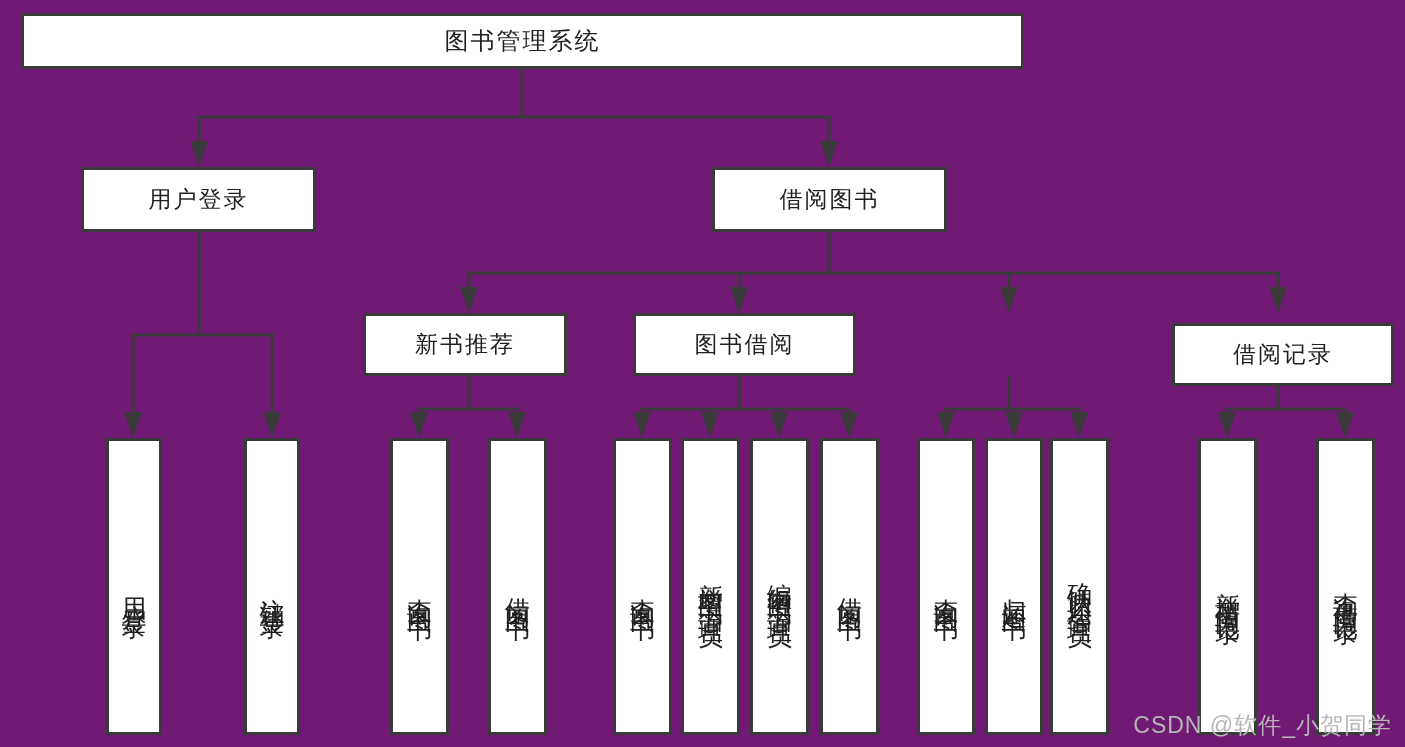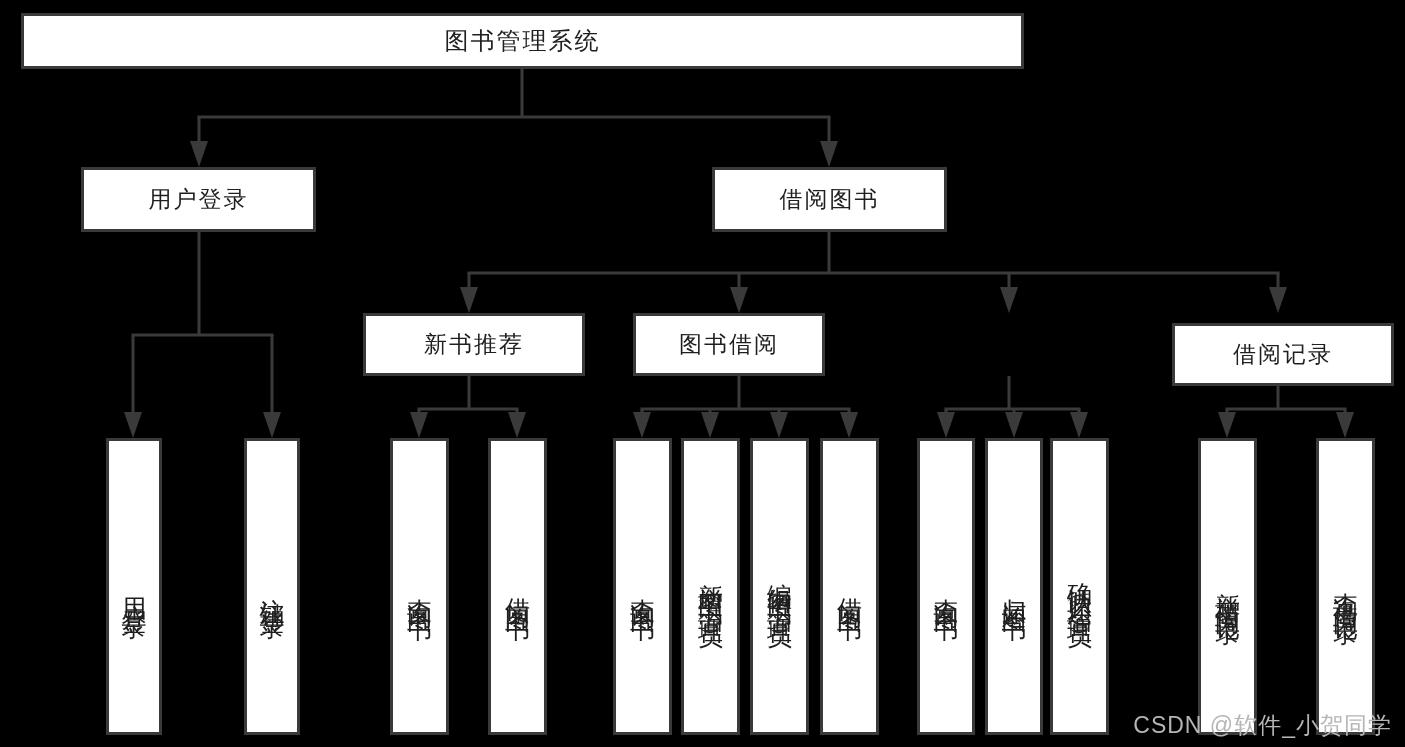--- a/index.html
+++ b/index.html
@@ -1,17 +1,17 @@
 <!DOCTYPE html>
 <html><head>
 <meta charset="utf-8">
 <style>
   html,body{margin:0;padding:0;background:#ffffff;}
   .canvas{
-    position:relative;width:1405px;height:747px;background:#000000;
+    position:relative;width:1405px;height:747px;background:#701a75;
     font-family:"Liberation Sans","DejaVu Sans",sans-serif;overflow:hidden;
   }
   #connector-svg{position:absolute;left:0;top:0;width:1405px;height:747px;}
   #nodes{position:absolute;left:0;top:0;width:100%;height:100%;}
   .box{
     position:absolute;background:#ffffff;border:3px solid #3a3a3a;box-sizing:border-box;
     display:flex;align-items:center;justify-content:center;color:#1f1f1f;
   }
   .box.h span{font-size:23px;letter-spacing:2px;white-space:nowrap;}
   .box.root span{font-size:24px;}
@@ -85,24 +85,24 @@
   <div id="nodes">
       <div class="box h root" style="left: 21px; top: 13px; width: 1003px; height: 56px; border-color: rgb(58, 58, 58); background: rgb(255, 255, 255);">
         <span style="color: rgb(31, 31, 31);">图书管理系统</span>
       </div>
       <div class="box h" style="left: 81px; top: 167px; width: 235px; height: 65px; border-color: rgb(58, 58, 58); background: rgb(255, 255, 255);">
         <span style="color: rgb(31, 31, 31);">用户登录</span>
       </div>
       <div class="box h" style="left: 712px; top: 167px; width: 235px; height: 65px; border-color: rgb(58, 58, 58); background: rgb(255, 255, 255);">
         <span style="color: rgb(31, 31, 31);">借阅图书</span>
       </div>
-      <div class="box h" style="left: 363px; top: 313px; width: 222px; height: 63px; border-color: rgb(58, 58, 58); background: rgb(255, 255, 255);">
+      <div class="box h" style="left: 363px; top: 313px; width: 204px; height: 63px; border-color: rgb(58, 58, 58); background: rgb(255, 255, 255);">
         <span style="color: rgb(31, 31, 31);">新书推荐</span>
       </div>
-      <div class="box h" style="left: 633px; top: 313px; width: 192px; height: 63px; border-color: rgb(58, 58, 58); background: rgb(255, 255, 255);">
+      <div class="box h" style="left: 633px; top: 313px; width: 223px; height: 63px; border-color: rgb(58, 58, 58); background: rgb(255, 255, 255);">
         <span style="color: rgb(31, 31, 31);">图书借阅</span>
       </div>
       <div class="box h" style="left: 1172px; top: 323px; width: 222px; height: 63px; border-color: rgb(58, 58, 58); background: rgb(255, 255, 255);">
         <span style="color: rgb(31, 31, 31);">借阅记录</span>
       </div>
       <div class="box v" style="left: 106px; top: 438px; width: 56px; height: 297px; border-color: rgb(58, 58, 58); background: rgb(255, 255, 255);">
         <span style="color: rgb(31, 31, 31);">用户登录</span>
       </div>
       <div class="box v" style="left: 244px; top: 438px; width: 56px; height: 297px; border-color: rgb(58, 58, 58); background: rgb(255, 255, 255);">
         <span style="color: rgb(31, 31, 31);">注销登录</span>

